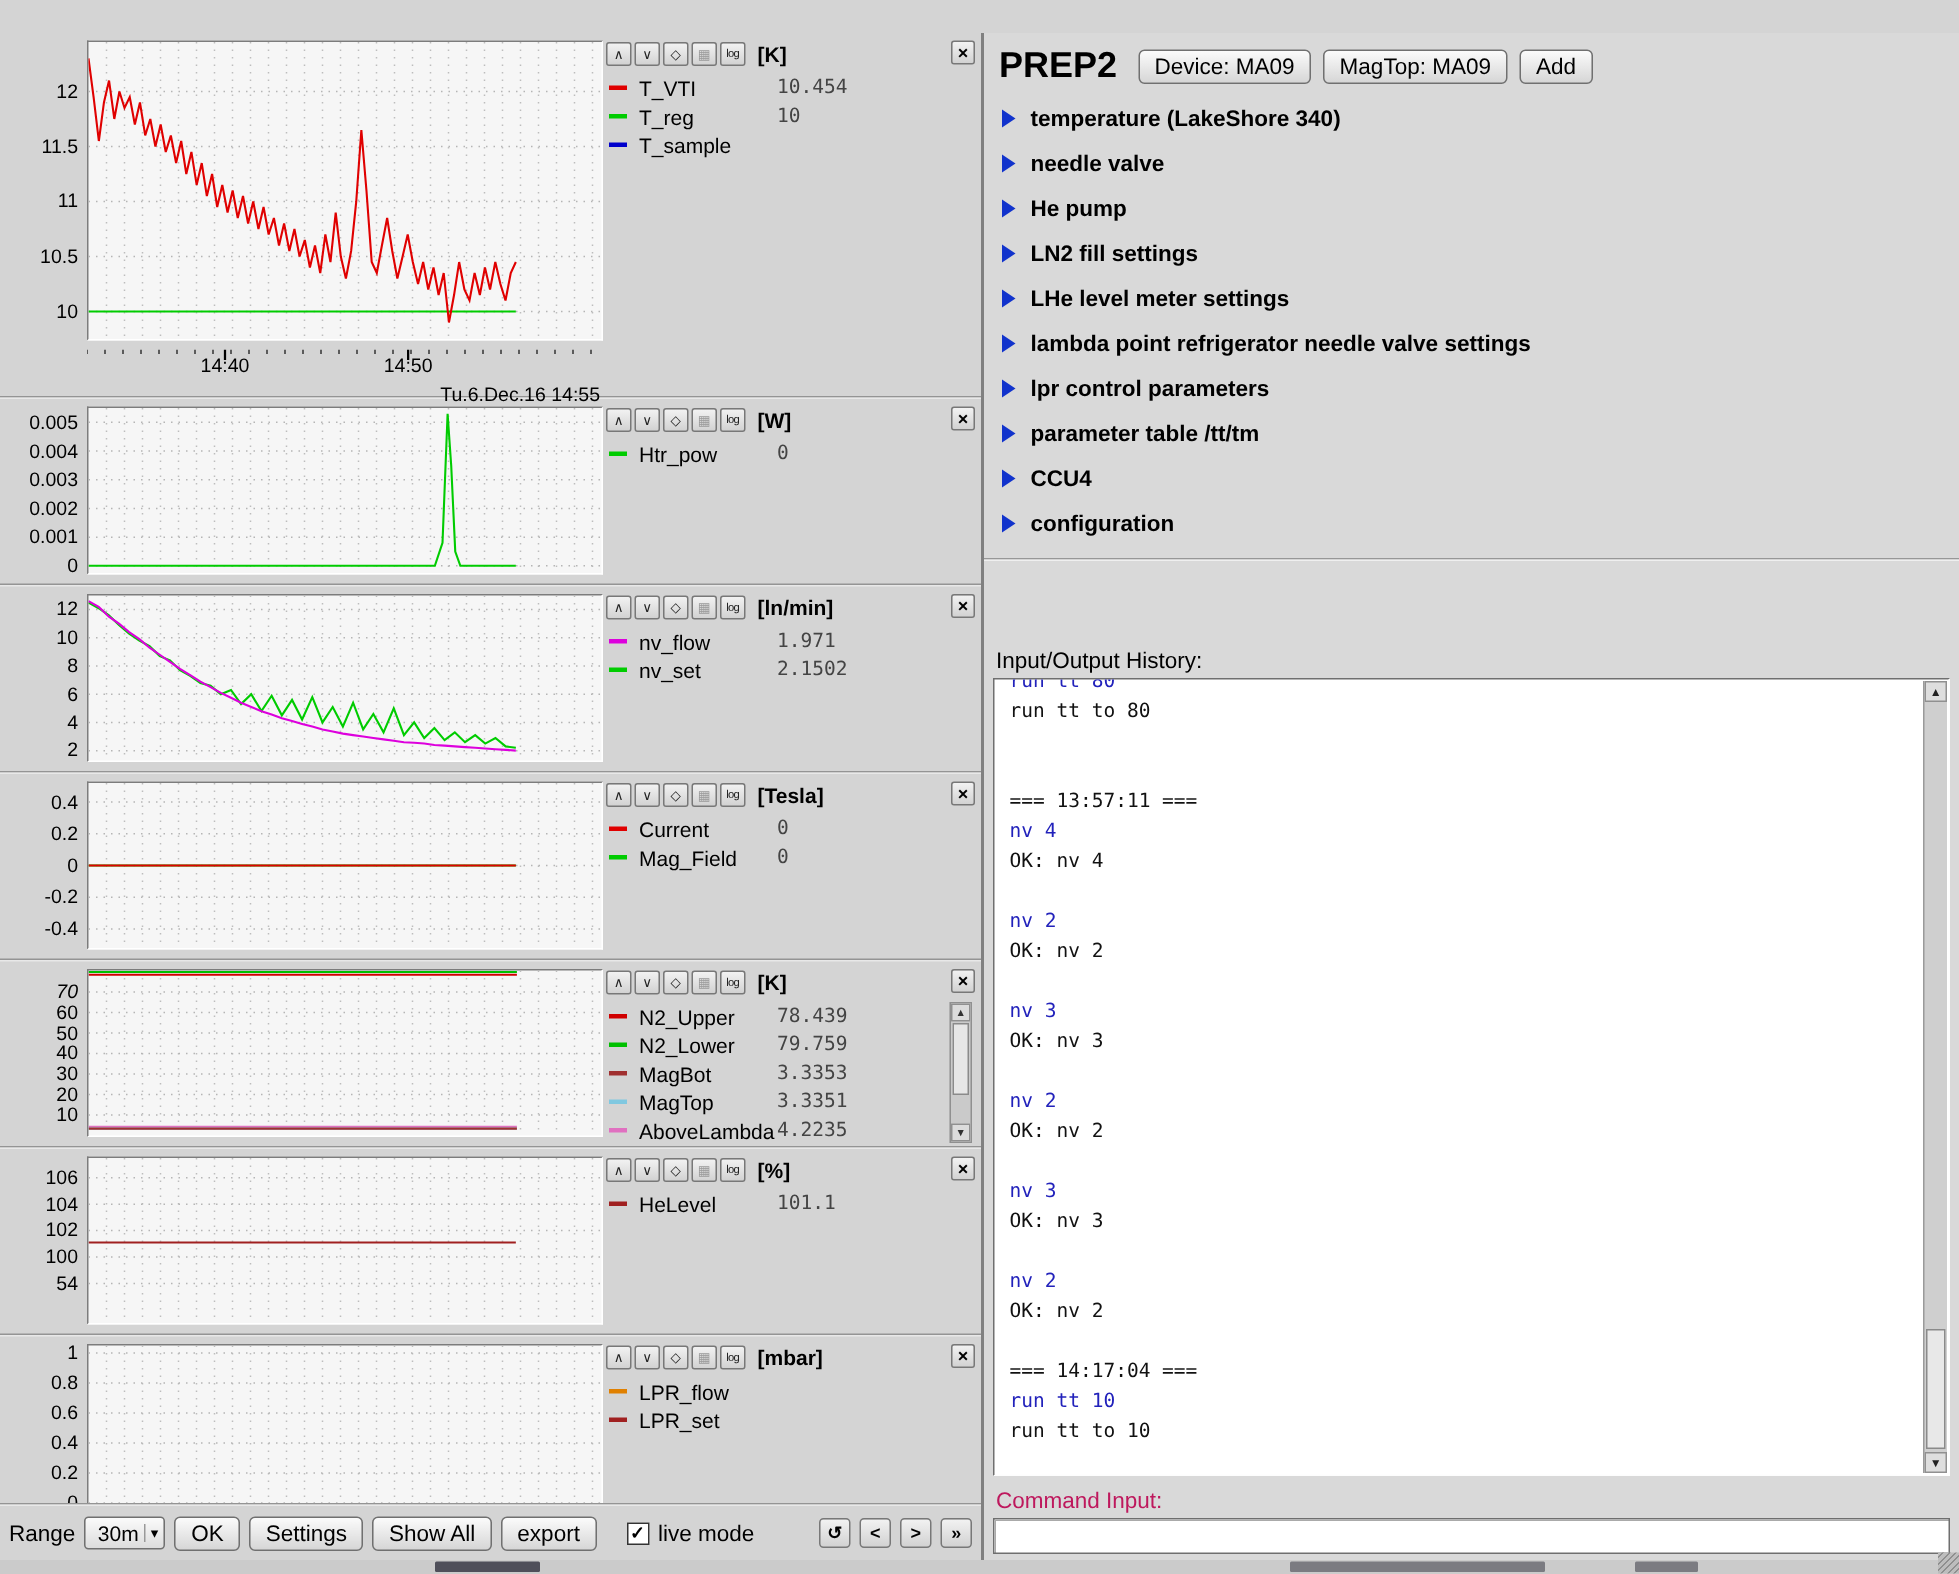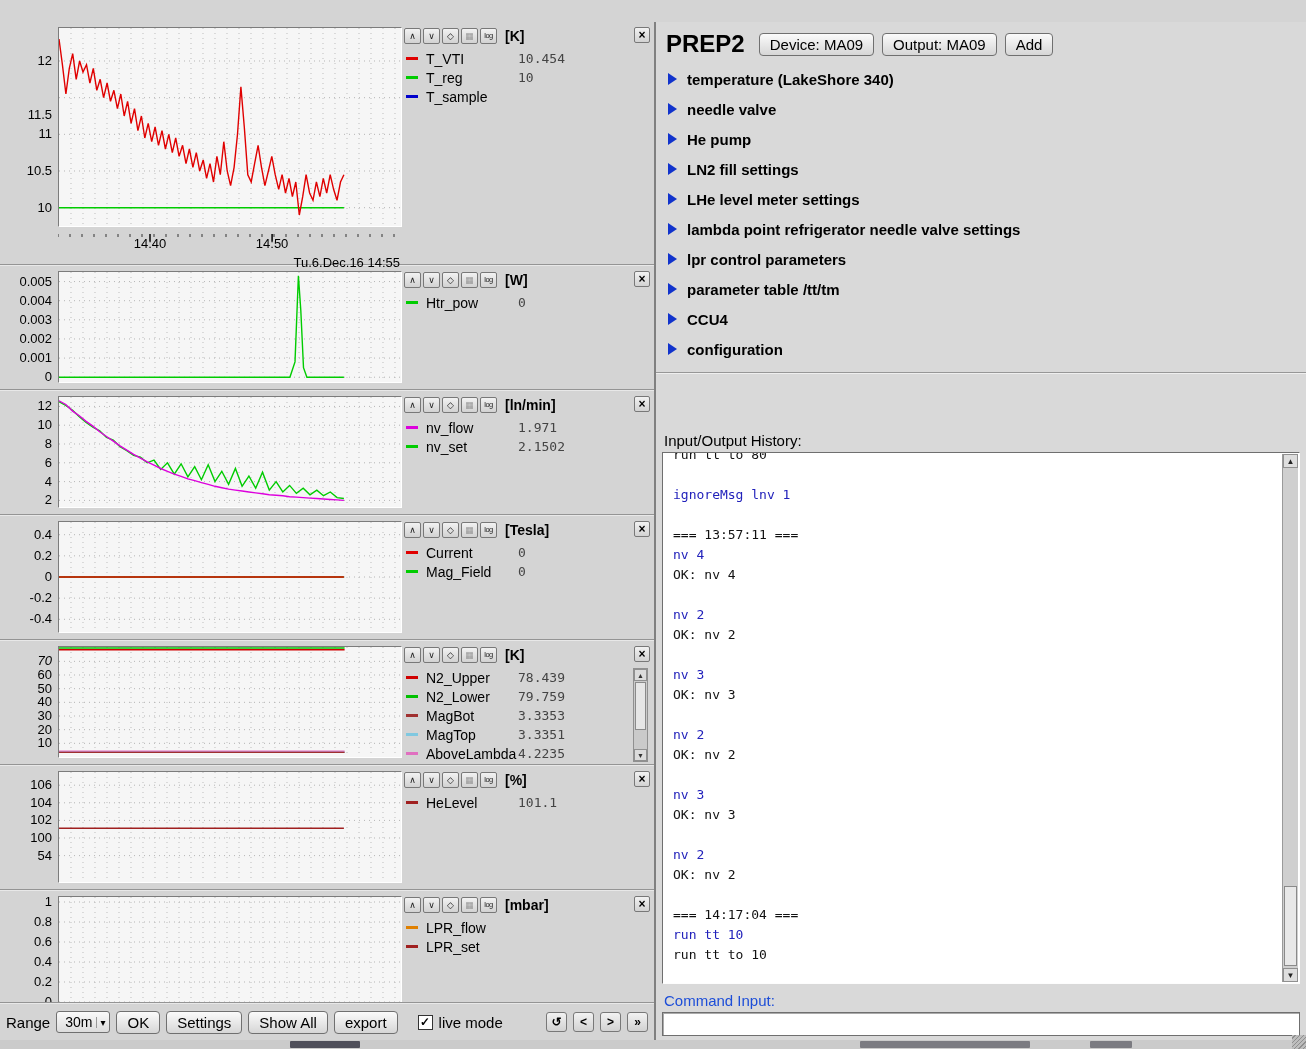--- a/index.html
+++ b/index.html
@@ -75,39 +75,39 @@
     overflow:hidden;}
   .console-lines{margin:-8px 0 0 0;padding:0 10px;font-family:"DejaVu Sans Mono",monospace;font-size:13px;line-height:20px;}
   .cline{white-space:pre;height:20px;}
   .cline.cmd{color:#2222bb;}
   .cline.out{color:#111;}
   .vscroll{position:absolute;top:1px;bottom:1px;right:1px;width:15px;background:#cfcfcf;border-left:1px solid #9a9a9a;}
   .vscroll .arr{position:absolute;left:0;right:0;height:14px;text-align:center;font-size:8px;line-height:14px;color:#222;
     background:#dedede;border:1px solid #909090;box-sizing:border-box;}
   .vscroll .arr.up{top:0;} .vscroll .arr.dn{bottom:0;}
   .vscroll .thumb{position:absolute;left:1px;right:1px;bottom:16px;height:78px;background:#e8e8e8;border:1px solid #8a8a8a;}
-  .rp-cmd-label{position:absolute;left:8px;top:970px;font-size:15px;color:#1d4ed8;}
+  .rp-cmd-label{position:absolute;left:8px;top:970px;font-size:15px;color:#be185d;}
   .cmdinput{position:absolute;left:6px;right:6px;top:990px;height:24px;background:#fff;
     border:1px solid #6f6f6f;box-shadow:inset 1px 1px 0 #aaa;font-family:"DejaVu Sans Mono",monospace;font-size:13px;padding:0 6px;box-sizing:border-box;}
   
   .bottomstrip{position:absolute;left:0;bottom:0;height:9px;width:100%;background:#cbcbcb;}
   .frag{position:absolute;top:1px;height:7px;background:#3a3a46;opacity:.85;border-radius:1px;}
   .grip{position:absolute;right:0;bottom:0;width:14px;height:14px;
     background:repeating-linear-gradient(135deg,#bdbdbd 0 2px,#8f8f8f 2px 3px);}
 </style>
 </head>
 <body>
 
 <div class="window">
   <div class="main">
     <div class="left">
       <div class="chart-block tall">
           <div class="yaxis" style="height: 198px;">
             <span class="ytick" style="top: 26px;">12</span>
-            <span class="ytick" style="top: 62.6667px; margin-top: 17px;">11.5</span>
+            <span class="ytick" style="top: 62.6667px;">11.5</span>
             <span class="ytick" style="top: 99.3333px;">11</span>
             <span class="ytick" style="top: 136px;">10.5</span>
             <span class="ytick" style="top: 172.667px;">10</span>
           </div>
           <div class="plot" style="height: 198px;"><svg width="342" height="198">
               <line x1="12" y1="0" x2="12" y2="198" stroke="#bdbdbd" stroke-width="1" stroke-dasharray="1,4"></line>
               <line x1="24" y1="0" x2="24" y2="198" stroke="#bdbdbd" stroke-width="1" stroke-dasharray="1,4"></line>
               <line x1="36" y1="0" x2="36" y2="198" stroke="#bdbdbd" stroke-width="1" stroke-dasharray="1,4"></line>
               <line x1="48" y1="0" x2="48" y2="198" stroke="#bdbdbd" stroke-width="1" stroke-dasharray="1,4"></line>
               <line x1="60" y1="0" x2="60" y2="198" stroke="#bdbdbd" stroke-width="1" stroke-dasharray="1,4"></line>
@@ -656,21 +656,21 @@
         <span class="navbtn">&lt;</span>
         <span class="navbtn">&gt;</span>
         <span class="navbtn">»</span>
       </div>
     </div>
 
     <div class="right">
       <div class="rp-header">
         <span class="rp-title">PREP2</span>
         <button class="btn">Device: MA09</button>
-        <button class="btn">Output: MA09</button>
+        <button class="btn">MagTop: MA09</button>
         <button class="btn">Add</button>
       </div>
       <div class="sections" id="sections">
           <div class="sec-row">
             <div class="tri"></div>
             <div class="sec-label">temperature (LakeShore 340)</div>
           </div>
           <div class="sec-row">
             <div class="tri"></div>
             <div class="sec-label">needle valve</div>
@@ -705,23 +705,23 @@
           </div>
           <div class="sec-row">
             <div class="tri"></div>
             <div class="sec-label">configuration</div>
           </div>
         </div>
       <div class="rp-divider"></div>
       <div class="rp-io-label">Input/Output History:</div>
       <div class="console">
         <div class="console-lines" id="console-lines">
+            <div class="cline cmd">run tt 80</div>
             <div class="cline out">run tt to 80</div>
             <div class="cline out"> </div>
-            <div class="cline cmd">ignoreMsg lnv 1</div>
             <div class="cline out"> </div>
             <div class="cline out">=== 13:57:11 ===</div>
             <div class="cline cmd">nv 4</div>
             <div class="cline out">OK: nv 4</div>
             <div class="cline out"> </div>
             <div class="cline cmd">nv 2</div>
             <div class="cline out">OK: nv 2</div>
             <div class="cline out"> </div>
             <div class="cline cmd">nv 3</div>
             <div class="cline out">OK: nv 3</div>

